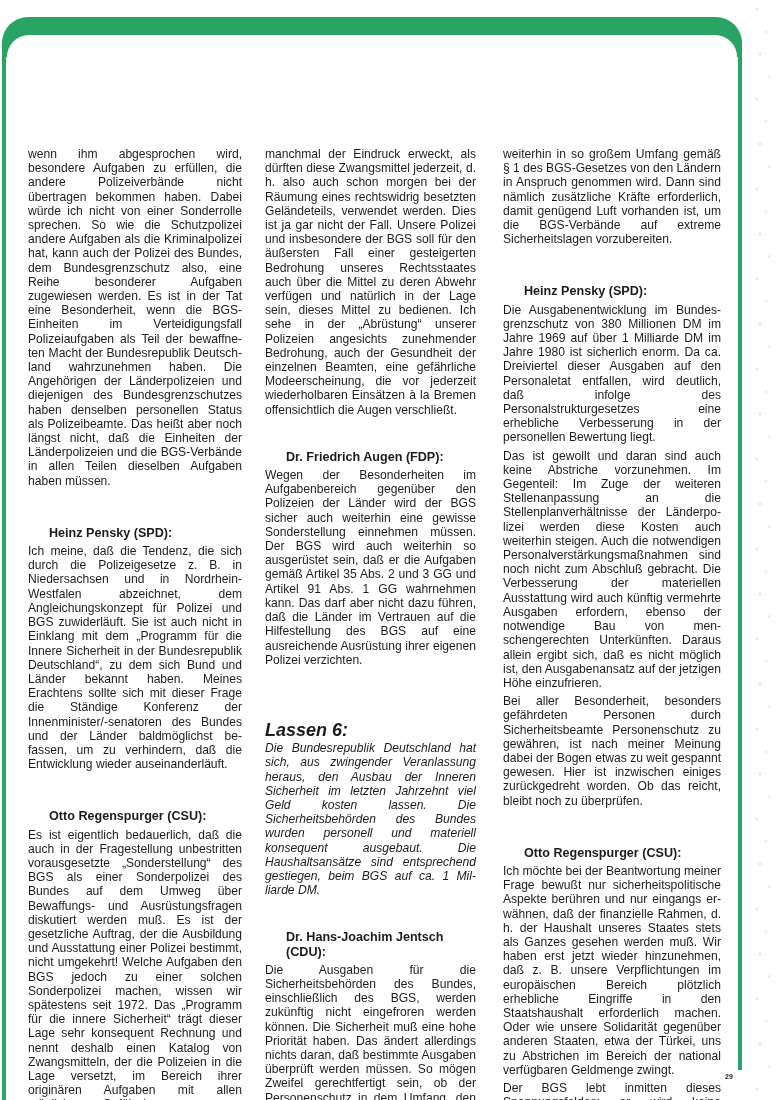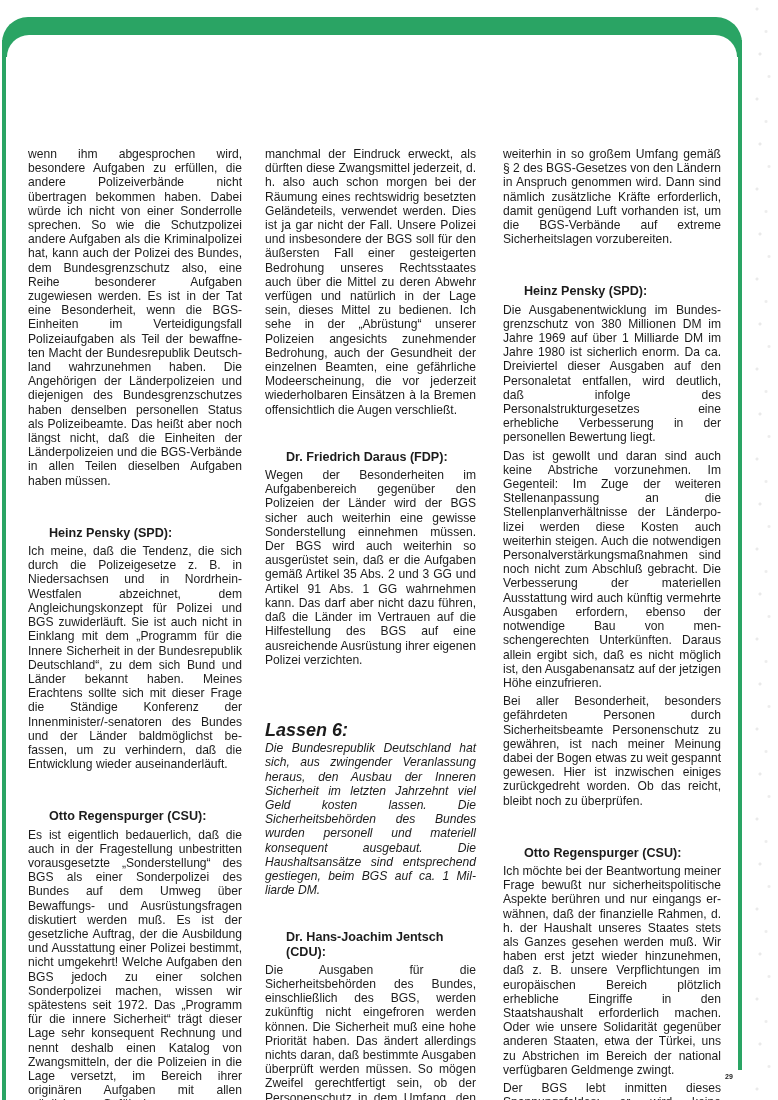--- a/index.html
+++ b/index.html
@@ -76,35 +76,35 @@
   <p>Ich meine, daß die Tendenz, die sich durch die Polizeigesetze z. B. in Niedersachsen und in Nordrhein-Westfalen abzeichnet, dem Angleichungskonzept für Polizei und BGS zuwiderläuft. Sie ist auch nicht in Einklang mit dem „Programm für die Inne­re Sicherheit in der Bundesrepublik Deutschland“, zu dem sich Bund und Län­der bekannt haben. Meines Erachtens soll­te sich mit dieser Frage die Ständige Kon­ferenz der Innenminister/-senatoren des Bundes und der Länder baldmöglichst be­fassen, um zu verhindern, daß die Entwick­lung wieder auseinanderläuft.</p>
   <div class="gap-lg"></div>
   <p class="speaker">Otto Regenspurger (CSU):</p>
   <p>Es ist eigentlich bedauerlich, daß die auch in der Fragestellung unbestritten voraus­gesetzte „Sonderstellung“ des BGS als einer Sonderpolizei des Bundes auf dem Umweg über Bewaffungs- und Ausrü­stungsfragen diskutiert werden muß. Es ist der gesetzliche Auftrag, der die Ausbildung und Ausstattung einer Polizei bestimmt, nicht umgekehrt! Welche Aufgaben den BGS jedoch zu einer solchen Sonderpoli­zei machen, wissen wir spätestens seit 1972. Das „Programm für die innere Si­cherheit“ trägt dieser Lage sehr konse­quent Rechnung und nennt deshalb einen Katalog von Zwangsmitteln, der die Poli­zeien in die Lage versetzt, im Bereich ihrer originären Aufgaben mit allen möglichen Gefährdungen unseres Staates fertig zu werden. Das ist die Grundlage des soge­nannten Angleichungskonzeptes – und nicht irgendwelche verselbständigten Phi­losophien, die den Begriff „Polizei“ wo­möglich ganz anders interpretieren als die große Mehrheit der Bevölkerung.</p>
 
 </div>
 
 <div class="col col-2">
   <p>manchmal der Eindruck erweckt, als dürf­ten diese Zwangsmittel jederzeit, d. h. also auch schon morgen bei der Räumung ei­nes rechtswidrig besetzten Geländeteils, verwendet werden. Dies ist ja gar nicht der Fall. Unsere Polizei und insbesondere der BGS soll für den äußersten Fall einer ge­steigerten Bedrohung unseres Rechts­staates auch über die Mittel zu deren Ab­wehr verfügen und natürlich in der Lage sein, dieses Mittel zu bedienen. Ich sehe in der „Abrüstung“ unserer Polizeien ange­sichts zunehmender Bedrohung, auch der Gesundheit der einzelnen Beamten, eine gefährliche Modeerscheinung, die vor je­derzeit wiederholbaren Einsätzen à la Bre­men offensichtlich die Augen verschließt.</p>
   <div class="gap-md"></div>
-  <p class="speaker">Dr. Friedrich Daraus (FDP):</p>
+  <p class="speaker">Dr. Friedrich Augen (FDP):</p>
   <p>Wegen der Besonderheiten im Aufgaben­bereich gegenüber den Polizeien der Län­der wird der BGS sicher auch weiterhin eine gewisse Sonderstellung einnehmen müssen. Der BGS wird auch weiterhin so ausgerüstet sein, daß er die Aufgaben gemäß Artikel 35 Abs. 2 und 3 GG und Artikel 91 Abs. 1 GG wahrnehmen kann. Das darf aber nicht dazu führen, daß die Länder im Vertrauen auf die Hilfestellung des BGS auf eine ausreichende Ausrü­stung ihrer eigenen Polizei verzichten.</p>
   <div style="height:48px"></div>
   <div class="question">
     <p class="question-heading">Lassen 6:</p>
     <p>Die Bundesrepublik Deutschland hat sich, aus zwingender Veranlassung heraus, den Ausbau der Inneren Sicherheit im letzten Jahrzehnt viel Geld kosten lassen. Die Sicherheitsbehörden des Bundes wurden personell und materiell konsequent ausge­baut. Die Haushaltsansätze sind entspre­chend gestiegen, beim BGS auf ca. 1 Mil­liarde DM.</p>
   </div>
   <div class="gap-md"></div>
   <p class="speaker">Dr. Hans-Joachim Jentsch (CDU):</p>
   <p>Die Ausgaben für die Sicherheitsbehörden des Bundes, einschließlich des BGS, wer­den zukünftig nicht eingefroren werden können. Die Sicherheit muß eine hohe Priorität haben. Das ändert allerdings nichts daran, daß bestimmte Ausgaben überprüft werden müssen. So mögen Zweifel gerechtfertigt sein, ob der Perso­nenschutz in dem Umfang, den er ange­nommen hat, erforderlich ist.</p>
 
 </div>
 
 <div class="col col-3">
-  <p>weiterhin in so großem Umfang gemäß § 2 des BGS-Gesetzes von den Ländern in Anspruch genommen wird. Dann sind nämlich zusätzliche Kräfte erforderlich, da­mit genügend Luft vorhanden ist, um die BGS-Verbände auf extreme Sicherheitsla­gen vorzubereiten.</p>
+  <p>weiterhin in so großem Umfang gemäß § 1 des BGS-Gesetzes von den Ländern in Anspruch genommen wird. Dann sind nämlich zusätzliche Kräfte erforderlich, da­mit genügend Luft vorhanden ist, um die BGS-Verbände auf extreme Sicherheitsla­gen vorzubereiten.</p>
   <div class="gap-lg"></div>
   <p class="speaker">Heinz Pensky (SPD):</p>
   <p>Die Ausgabenentwicklung im Bundes­grenzschutz von 380 Millionen DM im Jah­re 1969 auf über 1 Milliarde DM im Jahre 1980 ist sicherlich enorm. Da ca. Dreivier­tel dieser Ausgaben auf den Personaletat entfallen, wird deutlich, daß infolge des Personalstrukturgesetzes eine erhebliche Verbesserung in der personellen Bewer­tung liegt.</p>
   <p>Das ist gewollt und daran sind auch keine Abstriche vorzunehmen. Im Gegenteil: Im Zuge der weiteren Stellenanpassung an die Stellenplanverhältnisse der Länderpo­lizei werden diese Kosten auch weiterhin steigen. Auch die notwendigen Personal­verstärkungsmaßnahmen sind noch nicht zum Abschluß gebracht. Die Verbesse­rung der materiellen Ausstattung wird auch künftig vermehrte Ausgaben erfordern, ebenso der notwendige Bau von men­schengerechten Unterkünften. Daraus al­lein ergibt sich, daß es nicht möglich ist, den Ausgabenansatz auf der jetzigen Hö­he einzufrieren.</p>
   <p>Bei aller Besonderheit, besonders gefähr­deten Personen durch Sicherheitsbeamte Personenschutz zu gewähren, ist nach meiner Meinung dabei der Bogen etwas zu weit gespannt gewesen. Hier ist inzwi­schen einiges zurückgedreht worden. Ob das reicht, bleibt noch zu überprüfen.</p>
   <div class="gap-lg"></div>
   <p class="speaker">Otto Regenspurger (CSU):</p>
   <p>Ich möchte bei der Beantwortung meiner Frage bewußt nur sicherheitspolitische Aspekte berühren und nur eingangs er­wähnen, daß der finanzielle Rahmen, d. h. der Haushalt unseres Staates stets als Ganzes gesehen werden muß. Wir haben erst jetzt wieder hinzunehmen, daß z. B. unsere Verpflichtungen im europäischen Bereich plötzlich erhebliche Eingriffe in den Staatshaushalt erforderlich machen. Oder wie unsere Solidarität gegenüber an­deren Staaten, etwa der Türkei, uns zu Abstrichen im Bereich der national verfüg­baren Geldmenge zwingt.</p>
   <p>Der BGS lebt inmitten dieses Spannungs­feldes; er wird keine Sonderrolle beanspru­chen dürfen, die ihn über die Ebene ande­rer Sicherheitsorgane hinaushebt. Womit nicht gesagt sein soll, daß eine solche Rolle wie z. B. beim sogenannten „Struk­turprogramm“ bei Nachweis der Notwen­digkeit nicht dennoch wiederholbar sein könnte. Lassen Sie mich an dieser Stelle</p>
 </div>

